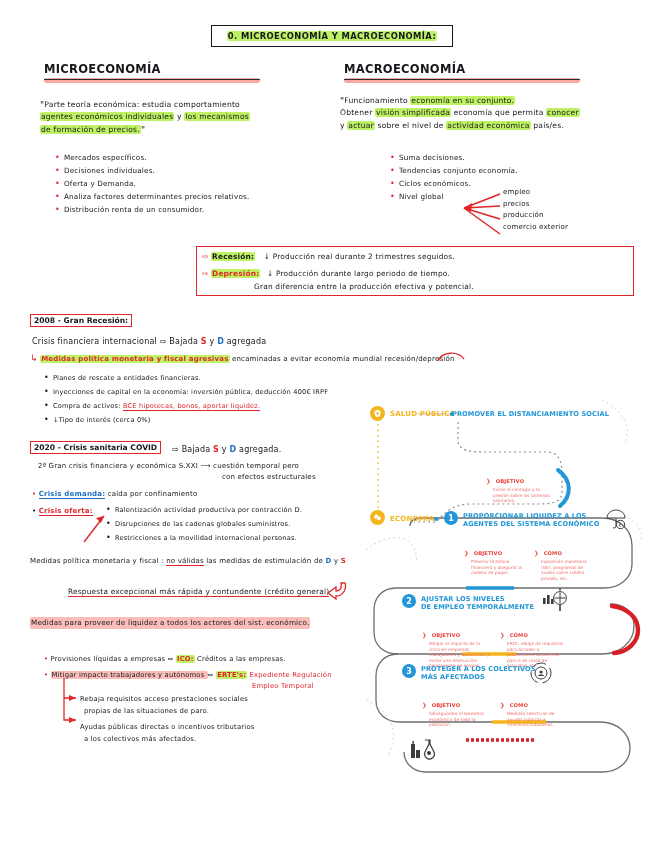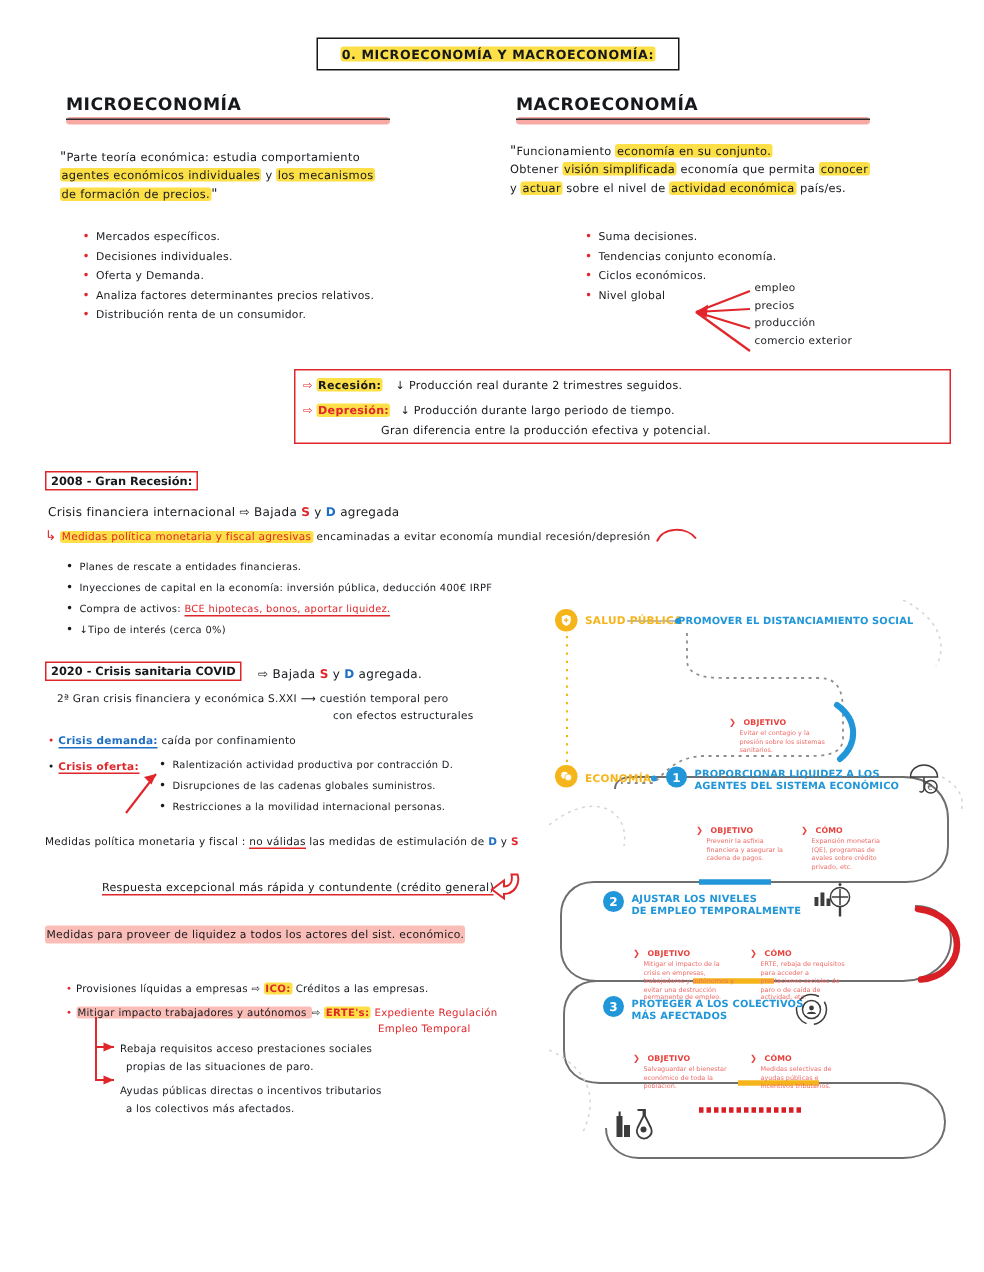--- a/index.html
+++ b/index.html
@@ -7,21 +7,21 @@
     width:656px;height:848px;position:relative;overflow:hidden;
     font-family:"DejaVu Sans","Liberation Sans",sans-serif;
     color:#16181c;
   }
   .page{position:absolute;inset:0;background:#ffffff;}
 
   
   .hw{font-family:"DejaVu Sans","Liberation Sans",sans-serif;letter-spacing:.2px;}
   .red{color:#e0262b;}
   .blue{color:#1f6fc4;}
-  .hl{background:#fde047;border-radius:2px;padding:0 1px;box-decoration-break:clone;-webkit-box-decoration-break:clone;}
+  .hl{background:#bef264;border-radius:2px;padding:0 1px;box-decoration-break:clone;-webkit-box-decoration-break:clone;}
   .hl-soft{background:#fbbdb8;border-radius:2px;padding:0 1px;box-decoration-break:clone;-webkit-box-decoration-break:clone;}
   .u-red{border-bottom:1.4px solid #e0262b;}
   .u-blue{border-bottom:1.4px solid #1f6fc4;}
 
   
   .title-box{
     position:absolute;left:211px;top:25px;width:240px;height:20px;
     border:1.6px solid #15171b;display:flex;align-items:center;justify-content:center;
   }
   .title-box .t{font-size:8.4px;font-weight:700;letter-spacing:.4px;white-space:nowrap;}
@@ -148,21 +148,21 @@
   <div class="line hw" style="left:254px;top:281px;">Gran diferencia entre la producción efectiva y potencial.</div>
 
   <div class="tagbox" style="left:30px;top:314px;">2008 - Gran Recesión:</div>
 
   <div class="line hw" style="left:32px;top:336px;font-size:8px;">
     <span>Crisis financiera internacional </span><span>⇨</span><span> Bajada </span><span class="red" style="font-weight:700;">S</span><span> y </span><span class="blue" style="font-weight:700;">D</span><span> agregada</span>
   </div>
 
   <div class="line hw" style="left:30px;top:353px;font-size:7px;">
     <span class="red" style="font-size:9px;">↳</span>
-    <span class="hl red" style="font-weight:400;">Medidas política monetaria y fiscal agresivas</span><span> encaminadas a evitar economía mundial recesión/</span><span>depresión</span>
+    <span class="hl red" style="font-weight:700;">Medidas política monetaria y fiscal agresivas</span><span> encaminadas a evitar economía mundial recesión/</span><span>depresión</span>
   </div>
   <div class="ov" style="left:436px;top:348px;">
     <svg width="30" height="14" viewBox="0 0 30 14">
         <path d="M2,12 C6,2 22,2 28,10" stroke="#e0262b" stroke-width="1.3" fill="none"></path>
       </svg>
   </div>
 
   <div class="blist k hw" style="left:44px;top:372px;font-size:6.6px;">
     <span class="li">Planes de rescate a entidades financieras.</span>
     <span class="li">Inyecciones de capital en la economía: inversión pública, deducción 400€ IRPF</span>

